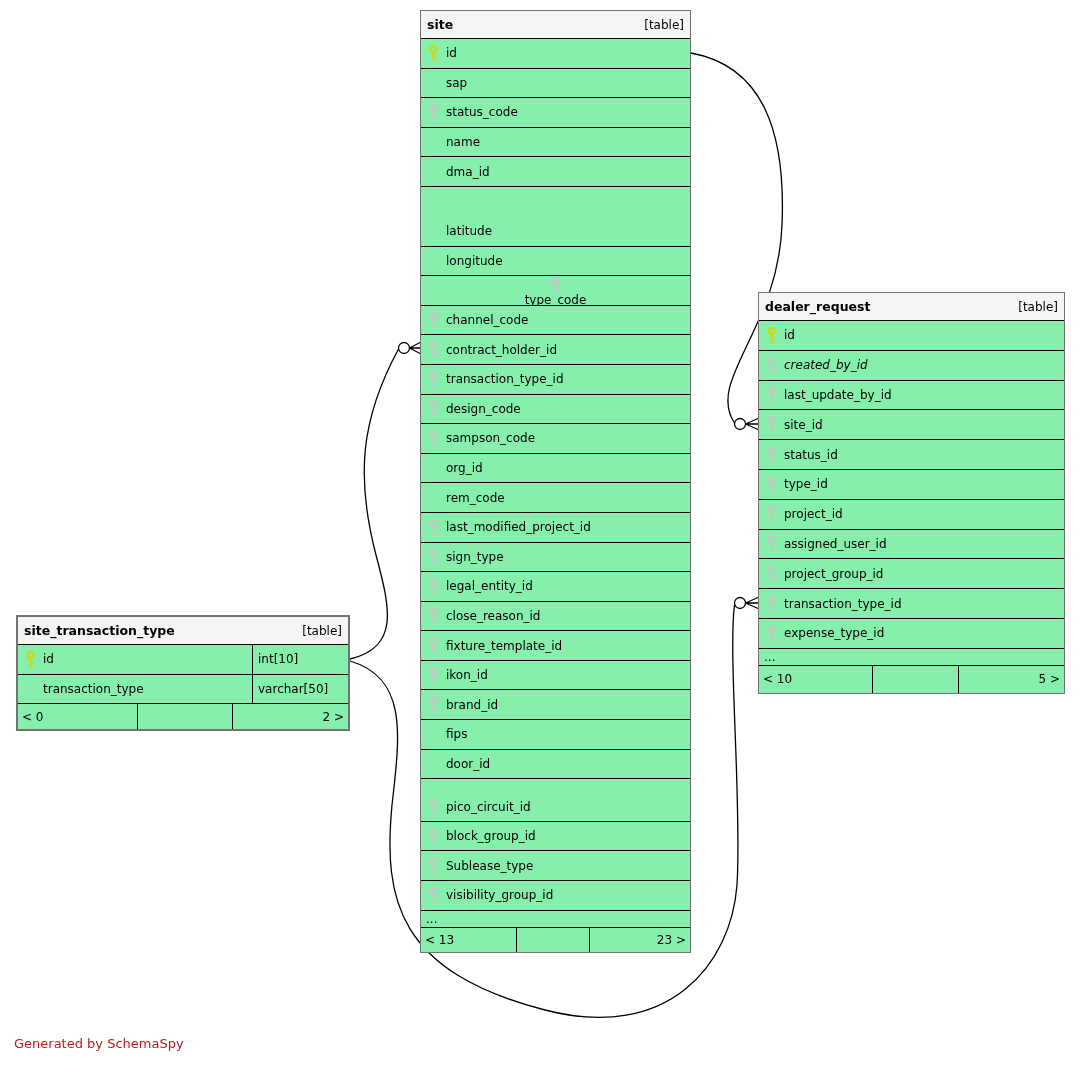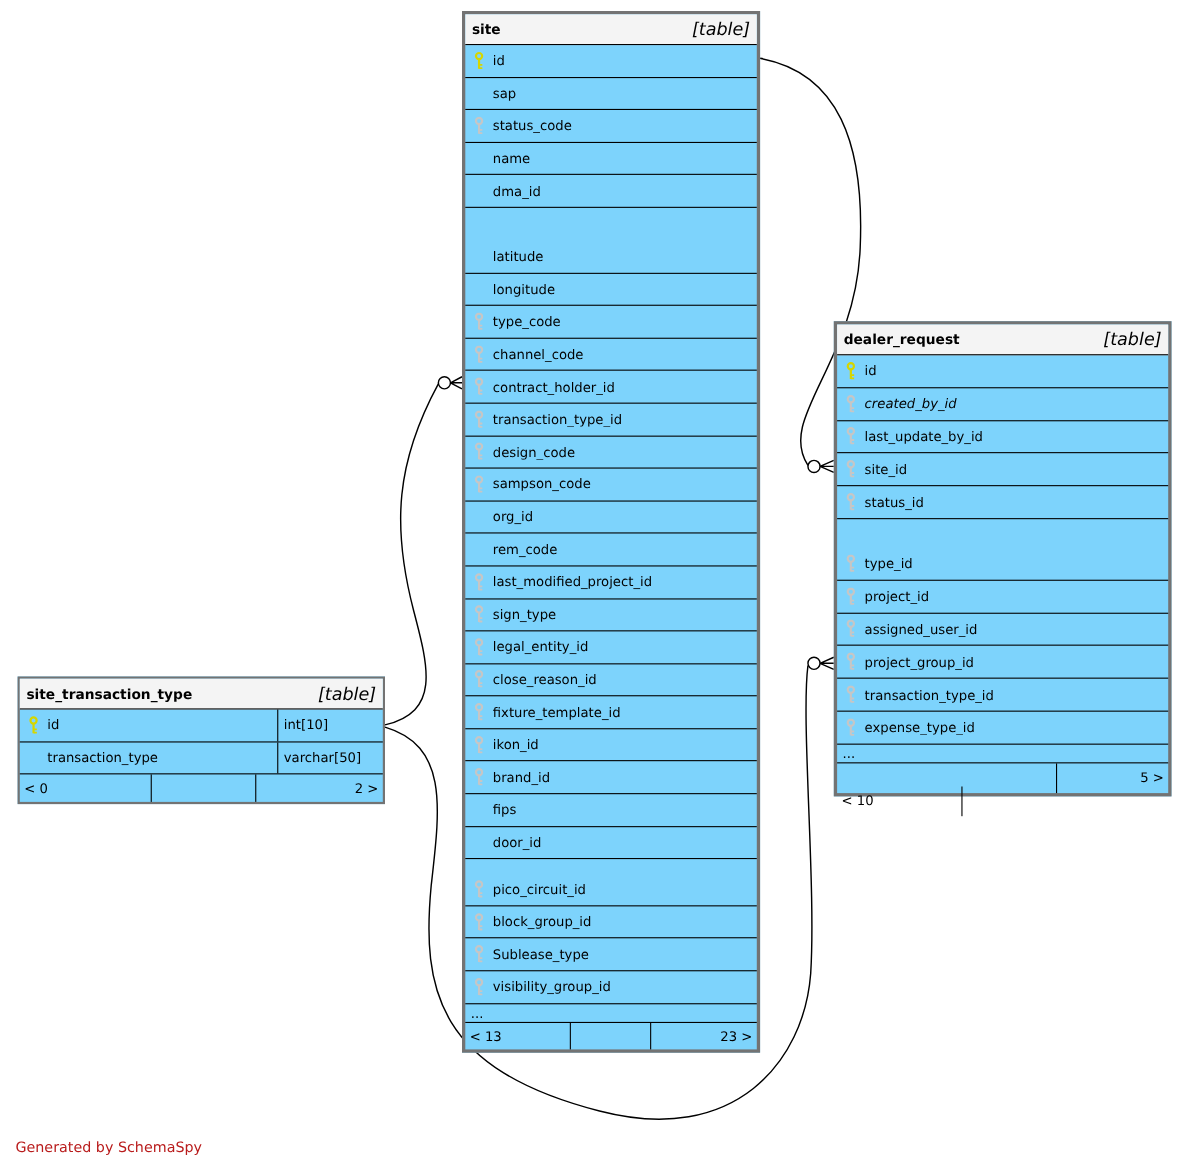--- a/index.html
+++ b/index.html
@@ -1,31 +1,31 @@
 <!DOCTYPE html>
 <html><head>
 <meta charset="utf-8">
 <style>
   html,body { margin:0; padding:0; background:#ffffff; }
   body { width:1080px; height:1065px; position:relative; overflow:hidden;
          font-family:"DejaVu Sans", sans-serif; color:#000; }
 
   svg.rels { position:absolute; left:0; top:0; z-index:1; }
 
-  .table-box { position:absolute; background:#7dd3fc; border:3px solid #737373;
+  .table-box { position:absolute; background:#86efac; border:1px solid #737373;
                z-index:2; font-size:12px; box-sizing:border-box; }
   #tbl-site   { left:420px; top:10px;  width:271px; }
   #tbl-dealer { left:758px; top:292px; width:307px; }
   #tbl-stt    { left:16px;  top:615px; width:334px; border-width:2px; }
 
   .tbl-header { height:28px; background:#f4f4f4; border-bottom:1px solid #000;
                 display:flex; align-items:center; justify-content:space-between;
                 padding:0 6px; box-sizing:border-box; }
   .tbl-title { font-weight:bold; font-size:12.5px; }
-  .tbl-tag { font-size:16px;font-style:italic; }
+  .tbl-tag { font-size:12px; }
 
   .tbl-row { border-bottom:1px solid #000; display:flex; align-items:center;
              box-sizing:border-box; }
   .key-cell { width:25px; display:flex; justify-content:center; align-items:center; }
   .col-name { flex:1; white-space:nowrap; overflow:hidden; }
   .col-type { width:96px; border-left:1px solid #000; align-self:stretch;
               display:flex; align-items:center; padding-left:5px; box-sizing:border-box;
               white-space:nowrap; }
 
   .ellipsis-row { height:17px; border-bottom:1px solid #000; display:flex;
@@ -106,21 +106,21 @@
       <span class="col-name">dma_id</span>
     </div>
     <div class="tbl-row" style="height: 29.6px; margin-top: 30px;">
       <span class="key-cell"></span>
       <span class="col-name">latitude</span>
     </div>
     <div class="tbl-row" style="height: 29.6px;">
       <span class="key-cell"></span>
       <span class="col-name">longitude</span>
     </div>
-    <div class="tbl-row" style="height: 29.6px;">
+    <div class="tbl-row" style="height: 29.6px; flex-direction: column;">
       <span class="key-cell">
         <svg width="11" height="17" viewBox="0 0 11 17">
           <circle cx="5.5" cy="4" r="2.8" fill="none" stroke="#c6c6c6" stroke-width="2"></circle>
           <line x1="5.5" y1="6.8" x2="5.5" y2="15.5" stroke="#c6c6c6" stroke-width="2"></line>
           <line x1="5.5" y1="12" x2="8.5" y2="12" stroke="#c6c6c6" stroke-width="1.6"></line>
           <line x1="5.5" y1="15" x2="8.5" y2="15" stroke="#c6c6c6" stroke-width="1.6"></line>
         </svg>
       </span>
       <span class="col-name">type_code</span>
     </div>
@@ -376,21 +376,21 @@
       <span class="key-cell">
         <svg width="11" height="17" viewBox="0 0 11 17">
           <circle cx="5.5" cy="4" r="2.8" fill="none" stroke="#c6c6c6" stroke-width="2"></circle>
           <line x1="5.5" y1="6.8" x2="5.5" y2="15.5" stroke="#c6c6c6" stroke-width="2"></line>
           <line x1="5.5" y1="12" x2="8.5" y2="12" stroke="#c6c6c6" stroke-width="1.6"></line>
           <line x1="5.5" y1="15" x2="8.5" y2="15" stroke="#c6c6c6" stroke-width="1.6"></line>
         </svg>
       </span>
       <span class="col-name">status_id</span>
     </div>
-    <div class="tbl-row" style="height: 29.8px; margin-top: 26px;">
+    <div class="tbl-row" style="height: 29.8px;">
       <span class="key-cell">
         <svg width="11" height="17" viewBox="0 0 11 17">
           <circle cx="5.5" cy="4" r="2.8" fill="none" stroke="#c6c6c6" stroke-width="2"></circle>
           <line x1="5.5" y1="6.8" x2="5.5" y2="15.5" stroke="#c6c6c6" stroke-width="2"></line>
           <line x1="5.5" y1="12" x2="8.5" y2="12" stroke="#c6c6c6" stroke-width="1.6"></line>
           <line x1="5.5" y1="15" x2="8.5" y2="15" stroke="#c6c6c6" stroke-width="1.6"></line>
         </svg>
       </span>
       <span class="col-name">type_id</span>
     </div>
@@ -444,21 +444,21 @@
           <circle cx="5.5" cy="4" r="2.8" fill="none" stroke="#c6c6c6" stroke-width="2"></circle>
           <line x1="5.5" y1="6.8" x2="5.5" y2="15.5" stroke="#c6c6c6" stroke-width="2"></line>
           <line x1="5.5" y1="12" x2="8.5" y2="12" stroke="#c6c6c6" stroke-width="1.6"></line>
           <line x1="5.5" y1="15" x2="8.5" y2="15" stroke="#c6c6c6" stroke-width="1.6"></line>
         </svg>
       </span>
       <span class="col-name">expense_type_id</span>
     </div>
     <div class="ellipsis-row">...</div>
     <div class="tbl-footer" style="height: 27px;">
-      <span class="f-cell f-left" style="width: 114px; margin-top: 21px;">&lt; 10</span>
+      <span class="f-cell f-left" style="width: 114px;">&lt; 10</span>
       <span class="f-cell f-mid" style="width: 86px;"></span>
       <span class="f-cell f-right">5 &gt;</span>
     </div>
   </div>
 <div class="table-box" id="tbl-stt">
     <div class="tbl-header">
       <span class="tbl-title">site_transaction_type</span>
       <span class="tbl-tag">[table]</span>
     </div>
     <div class="tbl-row" style="height: 29.5px;">

